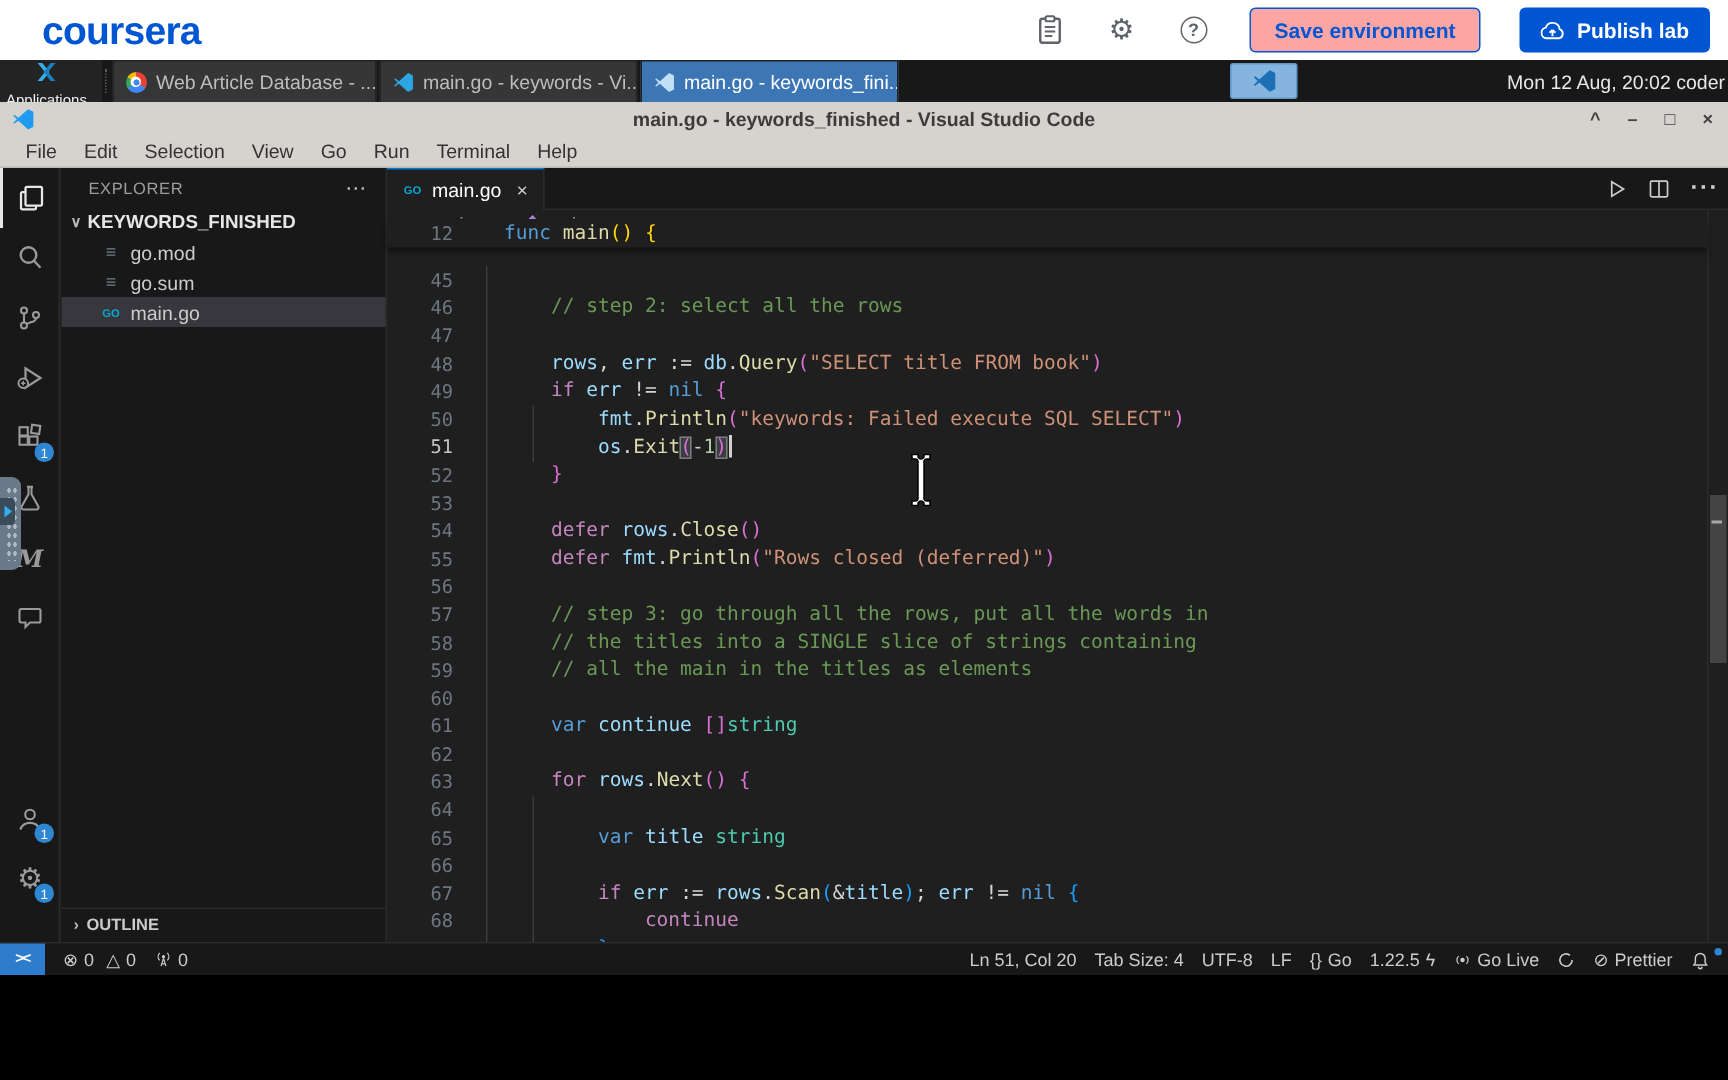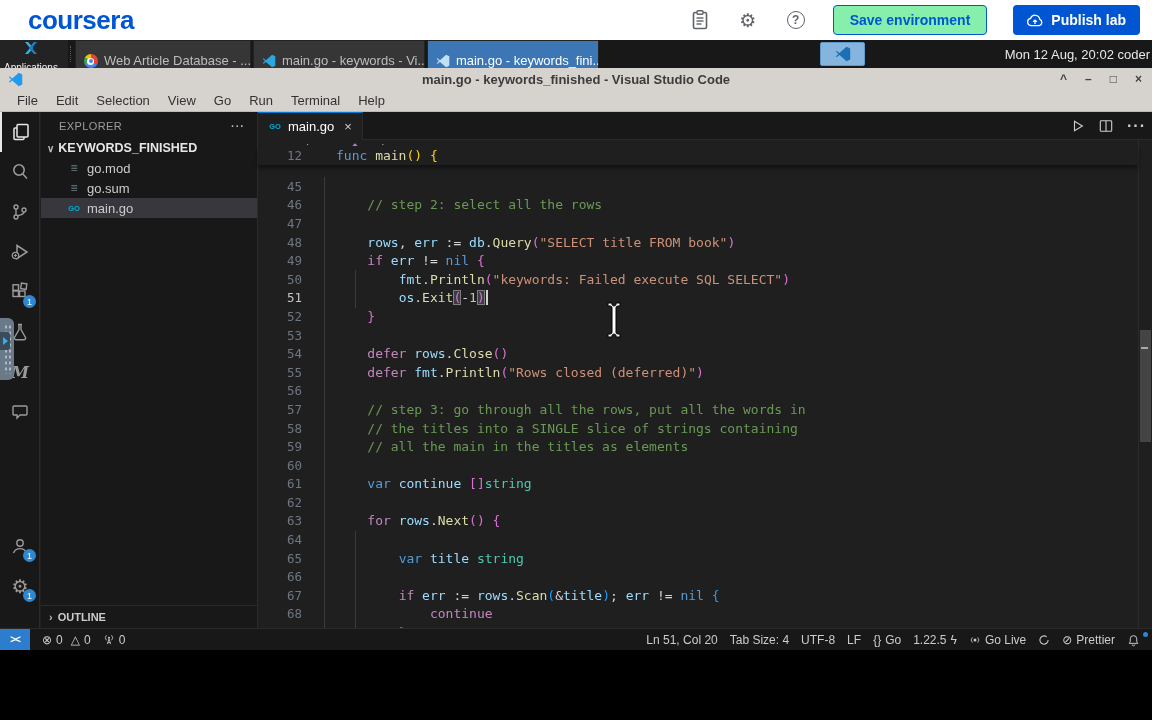--- a/index.html
+++ b/index.html
@@ -6,28 +6,28 @@
   html,body { background:#000; }
   body { font-family:"Liberation Sans", sans-serif; }
   #app { position:relative; width:1152px; height:720px; overflow:hidden; background:#000; }
 
   
   .coursera-bar { position:absolute; left:0; top:0; width:1152px; height:40px; background:#ffffff; display:flex; align-items:center; }
   .coursera-logo { margin-left:28px; font-size:26px; font-weight:bold; letter-spacing:-0.5px; color:#0056D2; }
   .top-actions { position:absolute; right:12px; top:0; height:40px; display:flex; align-items:center; gap:26px; }
   .top-icon-btn { width:22px; height:22px; display:flex; align-items:center; justify-content:center; color:#5f6368; cursor:pointer; background:none; border:none; }
   .help-circle { width:18px; height:18px; border:1.5px solid #5f6368; border-radius:50%; font-size:12px; font-weight:bold; color:#5f6368; display:flex; align-items:center; justify-content:center; }
-  .btn-save { height:30px; padding:0 16px; background:#86efac; color:#0056D2; border:1px solid #0056D2; border-radius:4px; font-size:14px; font-weight:bold; cursor:pointer; }
+  .btn-save { height:30px; padding:0 16px; background:#fca5a5; color:#0056D2; border:1px solid #0056D2; border-radius:4px; font-size:14px; font-weight:bold; cursor:pointer; }
   .btn-publish { height:30px; padding:4px 14px; background:#0056D2; color:#fff; border:none; border-radius:4px; font-size:14px; font-weight:bold; display:flex; align-items:center; gap:8px; cursor:pointer; }
 
   
   .taskbar { position:absolute; left:0; top:40px; width:1152px; height:28px; background:#181818; display:flex; align-items:stretch; }
   .tb-apps { display:flex; align-items:center; gap:6px; padding:0 10px 0 4px; background:#232323; color:#f0f0f0; font-size:10px; border:none; cursor:pointer;flex-direction:column; }
   .tb-sep { width:0; border-left:1px dotted #5a5a5a; margin:6px 2px; }
-  .tb-win { display:flex; align-items:flex-end; gap:6px; width:172px; margin-left:2px; padding:0 8px; background:#363636; border:1px solid #222; border-bottom:none; color:#bdbdbd; font-size:13px; cursor:pointer; overflow:hidden; white-space:nowrap; }
+  .tb-win { display:flex; align-items:center; gap:6px; width:172px; margin-left:2px; padding:0 8px; background:#363636; border:1px solid #222; border-bottom:none; color:#bdbdbd; font-size:13px; cursor:pointer; overflow:hidden; white-space:nowrap; }
   .tb-win.first { width:176px; margin-left:2px; }
   .tb-win.active { background:#3d76b5; color:#fff; }
   .tb-tray { position:absolute; left:820px; top:2px; width:45px; height:24px; background:#85b4de; border:1px solid #5f98c9; border-radius:2px; display:flex; align-items:center; justify-content:center; cursor:pointer; }
   .tb-clock { position:absolute; right:2px; top:0; height:28px; display:flex; align-items:center; color:#e8e8e8; font-size:13px; }
 
   
   .titlebar { position:absolute; left:0; top:68px; width:1152px; height:22px; background:#d6d2ce; display:flex; align-items:center; }
   .titlebar-title { position:absolute; left:0; right:0; text-align:center; font-size:13px; font-weight:bold; color:#3c3c3c; }
   .win-controls { position:absolute; right:10px; top:0; height:22px; display:flex; align-items:center; gap:18px; color:#444; font-size:12px; font-weight:bold; }
   .win-controls span { cursor:pointer; line-height:1; }

